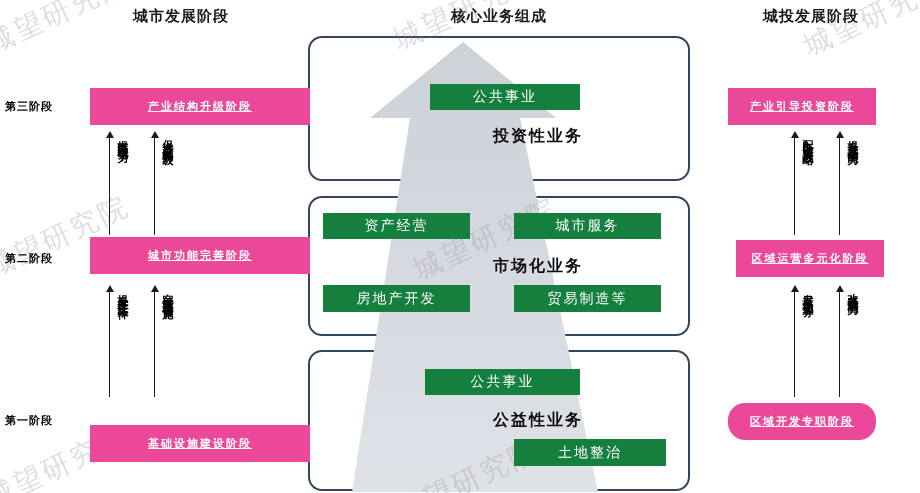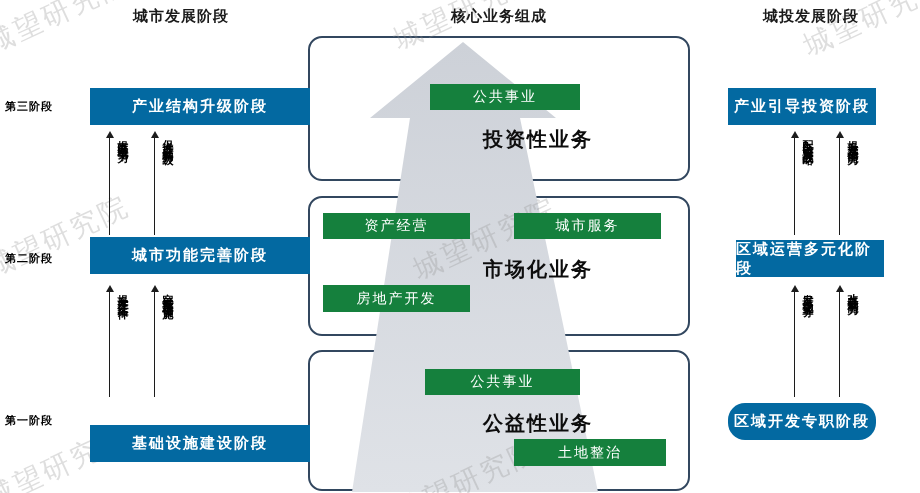--- a/index.html
+++ b/index.html
@@ -7,23 +7,23 @@
     position:relative; width:920px; height:493px; background:#ffffff;
     overflow:hidden; font-family:"Liberation Sans","DejaVu Sans",sans-serif;
     color:#111;
   }
   
   .col-header { position:absolute; font-size:15px; font-weight:bold; color:#1a1a1a; z-index:4; letter-spacing:1px; }
   
   .stage-label { position:absolute; left:5px; font-size:11px; font-weight:bold; color:#000; z-index:4; letter-spacing:1px; }
   
   .stage-box {
-    position:absolute; background:#0369a1; color:#fff; font-weight:bold;
-    font-size:15px; letter-spacing:2px; display:flex; align-items:center;
-    justify-content:center; z-index:4;
+    position:absolute; background:#ec4899; color:#fff; font-weight:bold;
+    font-size:11px; letter-spacing:2px; display:flex; align-items:center;
+    justify-content:center; z-index:4;text-decoration:underline;
   }
   .stage-box.left  { left:90px;  width:220px; height:37px; }
   .stage-box.right { left:728px; width:148px; height:37px; }
   
   .group-box {
     position:absolute; left:308px; width:382px; background:#ffffff;
     border:2px solid #32475f; border-radius:14px; z-index:1; box-sizing:border-box;
   }
   
   .big-arrow { position:absolute; left:0; top:0; z-index:2; pointer-events:none; }
@@ -34,21 +34,21 @@
     pointer-events:none; font-family:"Liberation Serif","DejaVu Serif",serif;
   }
   
   .item-box {
     position:absolute; background:#15803d; color:#ffffff; font-size:14px;
     letter-spacing:2px; display:flex; align-items:center; justify-content:center;
     z-index:4;
   }
   .group-title {
     position:absolute; left:308px; width:460px; text-align:center;
-    font-size:20px; font-weight:bold; color:#0d0d0d; z-index:4; letter-spacing:2px;
+    font-size:16px; font-weight:bold; color:#0d0d0d; z-index:4; letter-spacing:2px;
   }
   
   .transition { position:absolute; display:flex; gap:22px; z-index:4; }
   .tpair { display:flex; align-items:stretch; gap:3px; }
   .varrow { width:9px; display:flex; flex-direction:column; align-items:center; }
   .varrow .head {
     width:0; height:0;
     border-left:4px solid transparent; border-right:4px solid transparent;
     border-bottom:7px solid #1c1c1c;
   }
@@ -130,20 +130,21 @@
     </div>
   </div>
 
   <div class="item-box" style="left:430px; top:84px; width:150px; height:26px;">公共事业</div>
   <div class="group-title" style="top:126px;">投资性业务</div>
 
   <div class="item-box" style="left:323px; top:213px; width:147px; height:26px;">资产经营</div>
   <div class="item-box" style="left:514px; top:213px; width:147px; height:26px;">城市服务</div>
   <div class="group-title" style="top:256px;">市场化业务</div>
   <div class="item-box" style="left:323px; top:285px; width:147px; height:27px;">房地产开发</div>
+  <div class="item-box" style="left:514px; top:285px; width:147px; height:27px;">贸易制造等</div>
 
   <div class="item-box" style="left:425px; top:369px; width:155px; height:26px;">公共事业</div>
   <div class="group-title" style="top:410px;">公益性业务</div>
   <div class="item-box" style="left:514px; top:439px; width:152px; height:27px;">土地整治</div>
 
   <div class="stage-box right" style="top:88px;">产业引导投资阶段</div>
   <div class="stage-box right" style="top:240px;margin-left:8px;">区域运营多元化阶段</div>
   <div class="stage-box right" style="top:403px;border-radius:17px;">区域开发专职阶段</div>
 
   <div class="transition" style="left:790px; top:131px; height:104px;">

